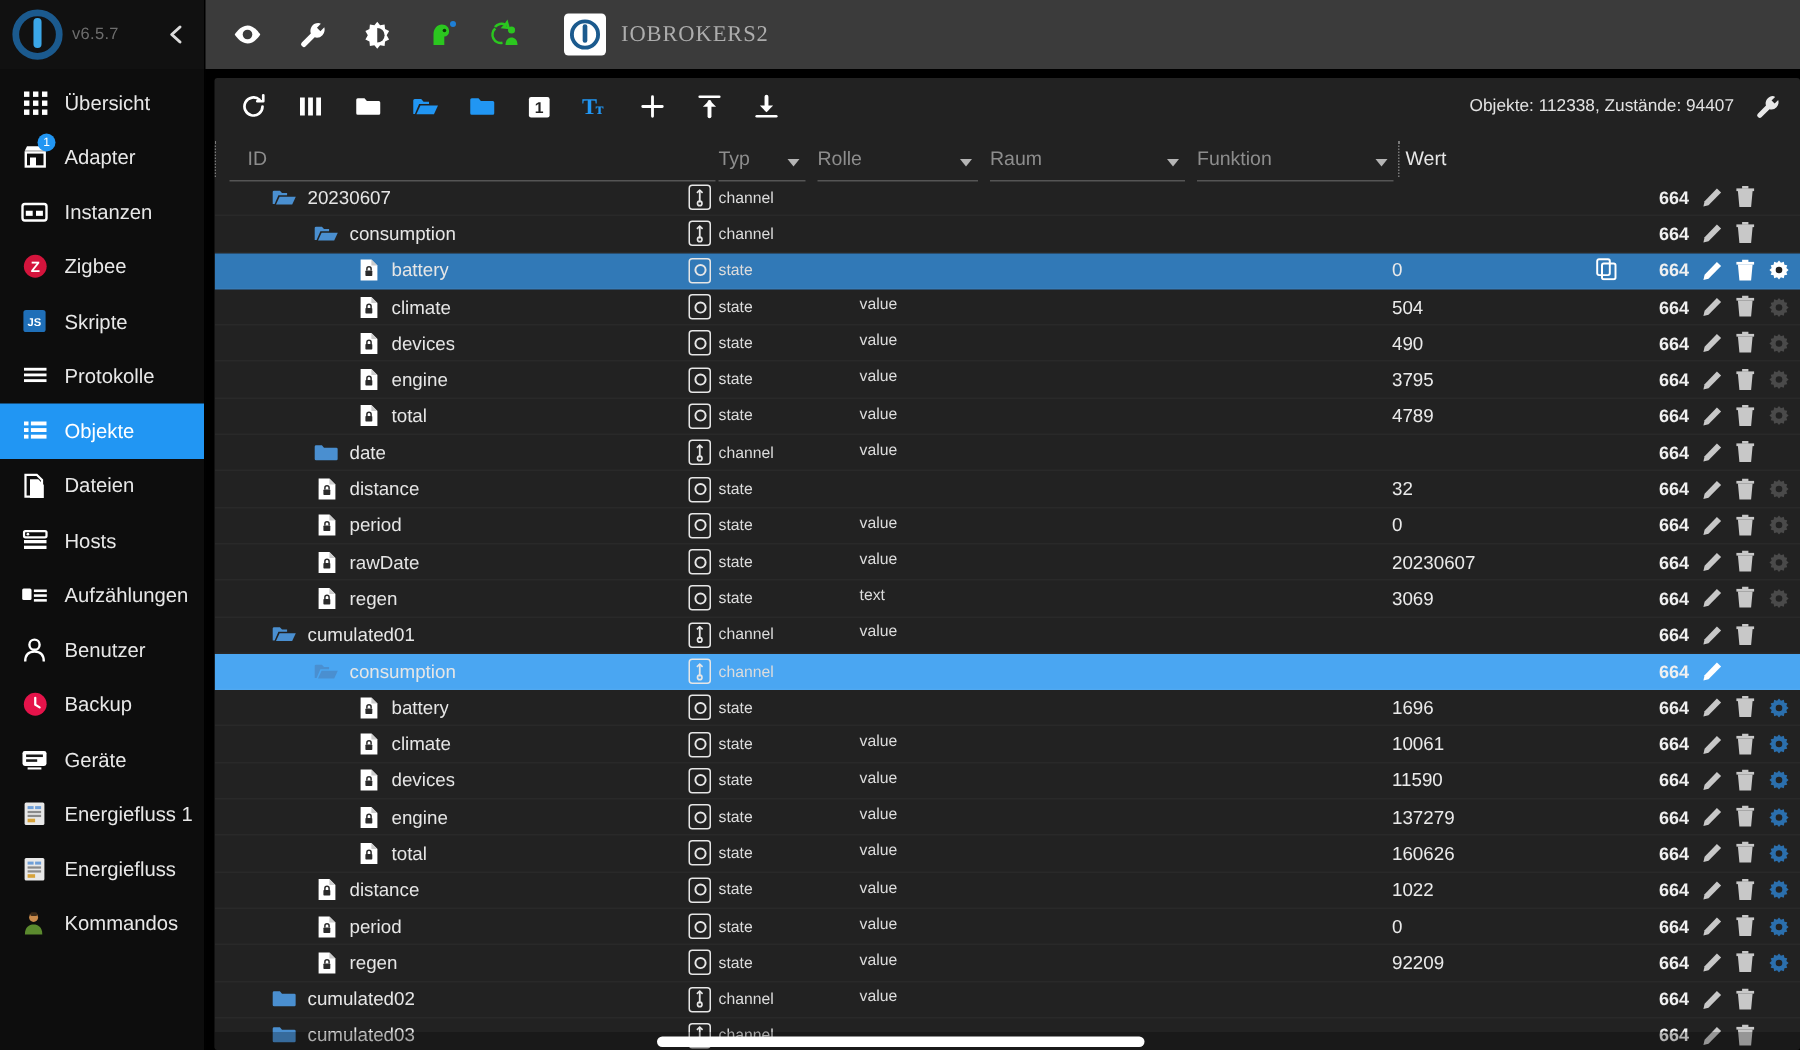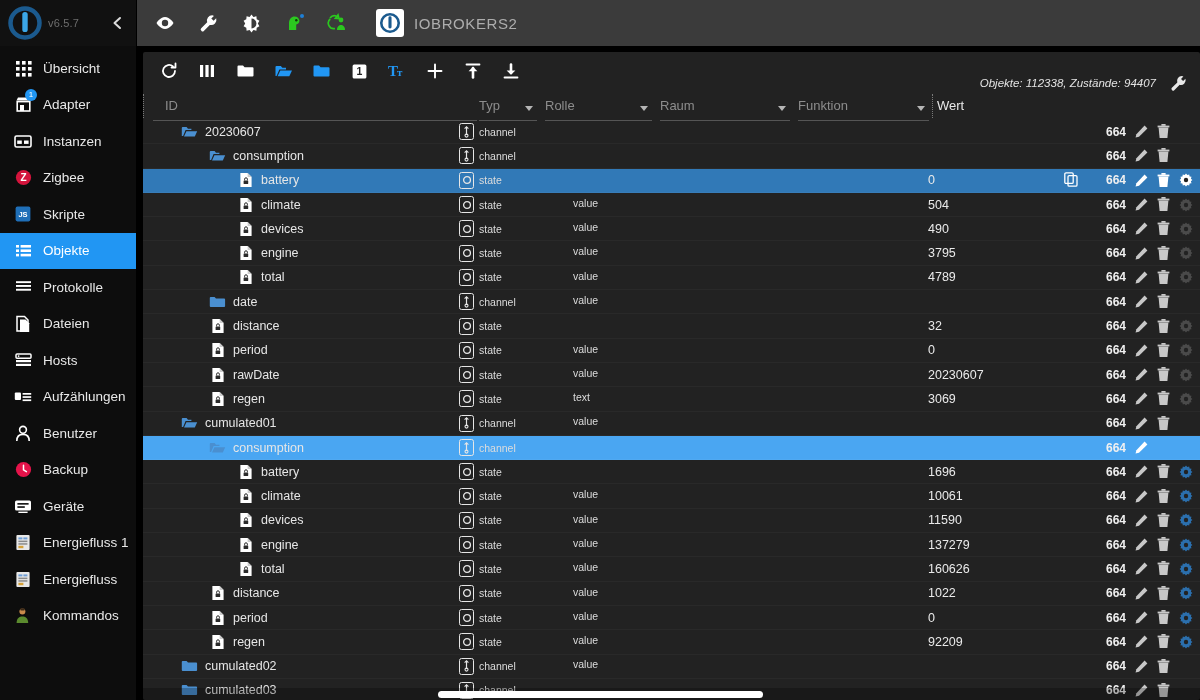--- a/index.html
+++ b/index.html
@@ -50,21 +50,21 @@
     background: #2196f3; color: #fff; font-size: 8px;
     width: 12px; height: 12px; border-radius: 50%;
     display: flex; align-items: center; justify-content: center;
     line-height: 1;
   }
 
   
   .main { flex: 1; height: 700px; display: flex; flex-direction: column; background: #000; min-width: 0; }
   .topbar {
     height: 46px; flex: 0 0 46px; background: #3b3b3b;
-    display: flex; align-items: center; padding-left: 16px; gap: 19px;
+    display: flex; align-items: center; padding-left: 16px; gap: 19px; font-family: Liberation Serif, serif;
   }
   .tb-ico { width: 24px; height: 24px; position: relative; cursor: pointer; display: flex; align-items: center; justify-content: center; }
   .brand {
     display: flex; align-items: center; gap: 10px; margin-left: 8px;
   }
   .brand-logo {
     width: 28px; height: 28px; background: #fff; border-radius: 3px;
     display: flex; align-items: center; justify-content: center;
   }
   .brand-name { color: #adadad; font-size: 15px; letter-spacing: .6px; }
@@ -73,22 +73,22 @@
     flex: 1; margin: 6px 0 0 6px; background: #222;
     display: flex; flex-direction: column; min-height: 0;
     border-radius: 2px; overflow: hidden;
   }
   .obj-toolbar {
     height: 38px; flex: 0 0 38px; display: flex; align-items: center;
     padding-left: 14px; gap: 14px; position: relative;
   }
   .ot-ico { width: 24px; height: 22px; display: flex; align-items: center; justify-content: center; cursor: pointer; }
   .ot-right {
-    position: absolute; right: 10px; top: 12px; height: 38px;
-    display: flex; align-items: center; gap: 10px; font-style: italic;
+    position: absolute; right: 10px; top: 0; height: 38px;
+    display: flex; align-items: center; gap: 10px;
   }
   .ot-stats { color: #e3e3e3; font-size: 11.5px; white-space: nowrap; }
 
   
   .hdr {
     height: 30px; flex: 0 0 30px; display: flex; align-items: flex-end;
     position: relative; padding-bottom: 2px;
   }
   .hdr-cell { position: relative; height: 26px; display: flex; align-items: center; }
   .hdr-label { color: #8d8d8d; font-size: 13px; }
@@ -206,42 +206,42 @@
         </div>
         <div class="sb-item">
           <span class="sb-ico">
             <svg width="16" height="16" viewBox="0 0 16 16">
               <rect x="0.6" y="0.6" width="14.8" height="14.8" rx="1.8" fill="#1f6fb8"></rect>
               <text x="8" y="11.4" font-family="Liberation Sans, sans-serif" font-size="7.5" font-weight="bold" fill="#fff" text-anchor="middle">JS</text>
             </svg>
           </span>
           <span>Skripte</span>
         </div>
+        <div class="sb-item">
+          <span class="sb-ico">
+            <svg width="17" height="14" viewBox="0 0 17 14">
+              <rect x="1" y="1.2" width="15" height="1.9" fill="#fff"></rect>
+              <rect x="1" y="5" width="15" height="1.9" fill="#fff"></rect>
+              <rect x="1" y="8.8" width="15" height="1.9" fill="#fff"></rect>
+            </svg>
+          </span>
+          <span>Protokolle</span>
+        </div>
         <div class="sb-item active">
           <span class="sb-ico">
             <svg width="17" height="14" viewBox="0 0 17 14">
               <rect x="1" y="1" width="3" height="2.6" fill="#fff"></rect>
               <rect x="5.6" y="1" width="10.4" height="2.6" fill="#fff"></rect>
               <rect x="1" y="5.4" width="3" height="2.6" fill="#fff"></rect>
               <rect x="5.6" y="5.4" width="10.4" height="2.6" fill="#fff"></rect>
               <rect x="1" y="9.8" width="3" height="2.6" fill="#fff"></rect>
               <rect x="5.6" y="9.8" width="10.4" height="2.6" fill="#fff"></rect>
             </svg>
           </span>
           <span>Objekte</span>
-        </div>
-        <div class="sb-item">
-          <span class="sb-ico">
-            <svg width="17" height="14" viewBox="0 0 17 14">
-              <rect x="1" y="1.2" width="15" height="1.9" fill="#fff"></rect>
-              <rect x="1" y="5" width="15" height="1.9" fill="#fff"></rect>
-              <rect x="1" y="8.8" width="15" height="1.9" fill="#fff"></rect>
-            </svg>
-          </span>
-          <span>Protokolle</span>
         </div>
         <div class="sb-item">
           <span class="sb-ico">
             <svg width="17" height="18" viewBox="0 0 17 18">
               <path d="M2 1.5 H9.5 L13 5 V16 H2 Z" fill="none" stroke="#fff" stroke-width="1.5"></path>
               <path d="M5 4.5 H10.5 L14.2 8.3 V17 H5 Z" fill="#fff"></path>
             </svg>
           </span>
           <span>Dateien</span>
         </div>

